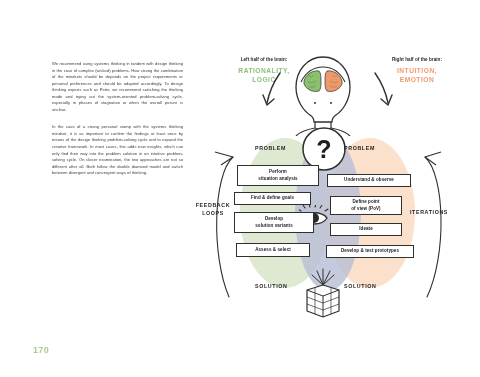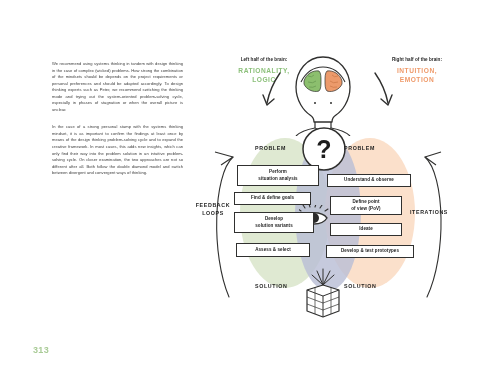--- a/index.html
+++ b/index.html
@@ -63,21 +63,21 @@
 </head>
 <body>
 
 <div class="page">
 
   <div class="body-col">
     <p>We recommend using systems thinking in tandem with design thinking in the case of complex (wicked) problems. How strong the combination of the mindsets should be depends on the project requirements or personal preferences and should be adapted accordingly. To design thinking experts such as Peter, we recommend switching the thinking mode and trying out the system-oriented problem-solving cycle, especially in phases of stagnation or when the overall picture is unclear.</p>
     <p>In the case of a strong personal stamp with the systems thinking mindset, it is as important to confirm the findings at least once by means of the design thinking problem-solving cycle and to expand the creative framework. In most cases, this adds new insights, which can only find their way into the problem solution in an intuitive problem-solving cycle. On closer examination, the two approaches are not so different after all. Both follow the double diamond model and switch between divergent and convergent ways of thinking.</p>
   </div>
 
-  <div class="page-num">313</div>
+  <div class="page-num">170</div>
 
   <div class="cap-left">
     <div class="cap-title">Left half of the brain:</div>
     <div class="cap-big cap-green" style="white-space:pre-line">RATIONALITY,
 LOGIC</div>
   </div>
 
   <div class="cap-right">
     <div class="cap-title">Right half of the brain:</div>
     <div class="cap-big cap-orange" style="white-space:pre-line">INTUITION,

